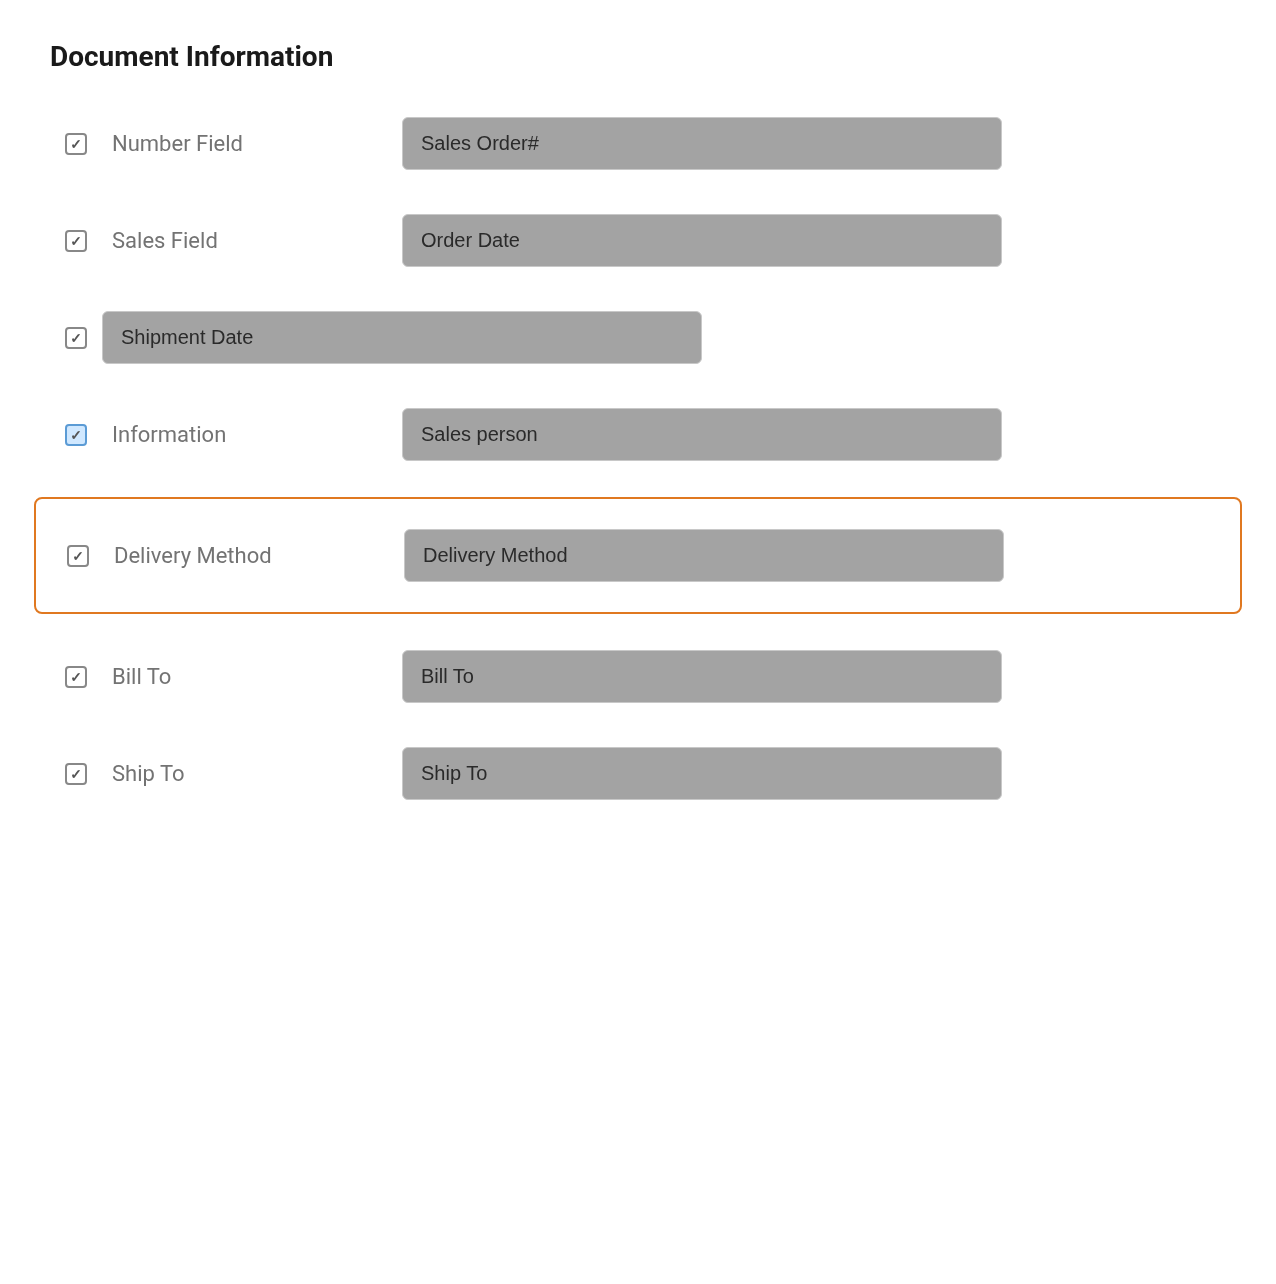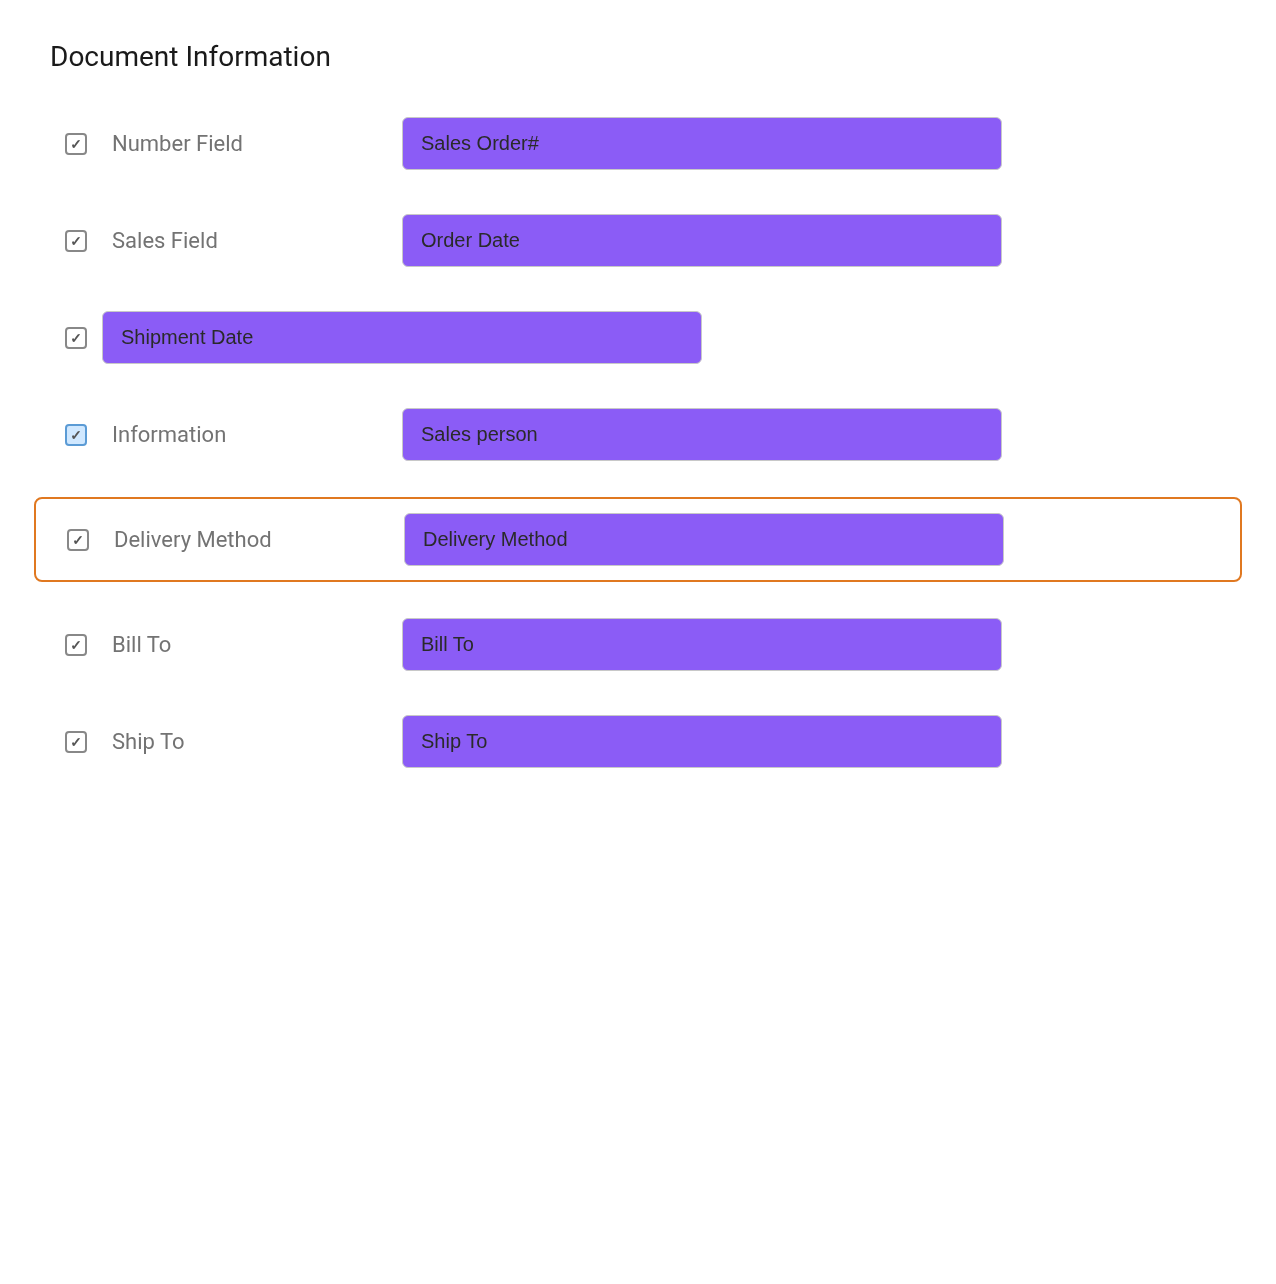--- a/index.html
+++ b/index.html
@@ -11,36 +11,36 @@
     body {
       background: #ffffff;
       font-family: -apple-system, BlinkMacSystemFont, "Segoe UI", Roboto, sans-serif;
       padding: 40px 50px;
       width: 1276px;
       min-height: 1284px;
     }
 
     .section-title {
       font-size: 28px;
-      font-weight: 400;
+      font-weight: 700;
       color: #1a1a1a;
       margin-bottom: 36px;
     }
 
     .field-row {
       display: flex;
       align-items: center;
       margin-bottom: 28px;
       padding: 8px 0;
     }
 
     .field-row.highlighted {
       border: 2.5px solid #e07820;
       border-radius: 8px;
-      padding: 14px 16px;
+      padding: 30px 16px;
       margin-left: -16px;
       margin-right: -16px;
       margin-bottom: 28px;
     }
 
     .checkbox-wrap {
       display: flex;
       align-items: center;
       justify-content: center;
       width: 52px;
@@ -94,21 +94,21 @@
       flex: 1;
       max-width: 600px;
     }
 
     .field-input {
       width: 100%;
       padding: 14px 18px;
       font-size: 20px;
       border: 1.5px solid #c8c8c8;
       border-radius: 6px;
-      background: #8b5cf6;
+      background: #a3a3a3;
       color: #2a2a2a;
       outline: none;
     }
   </style>
 </head>
 <body>
 
 <h1 class="section-title">Document Information</h1>
 
 <div id="fields-container">

